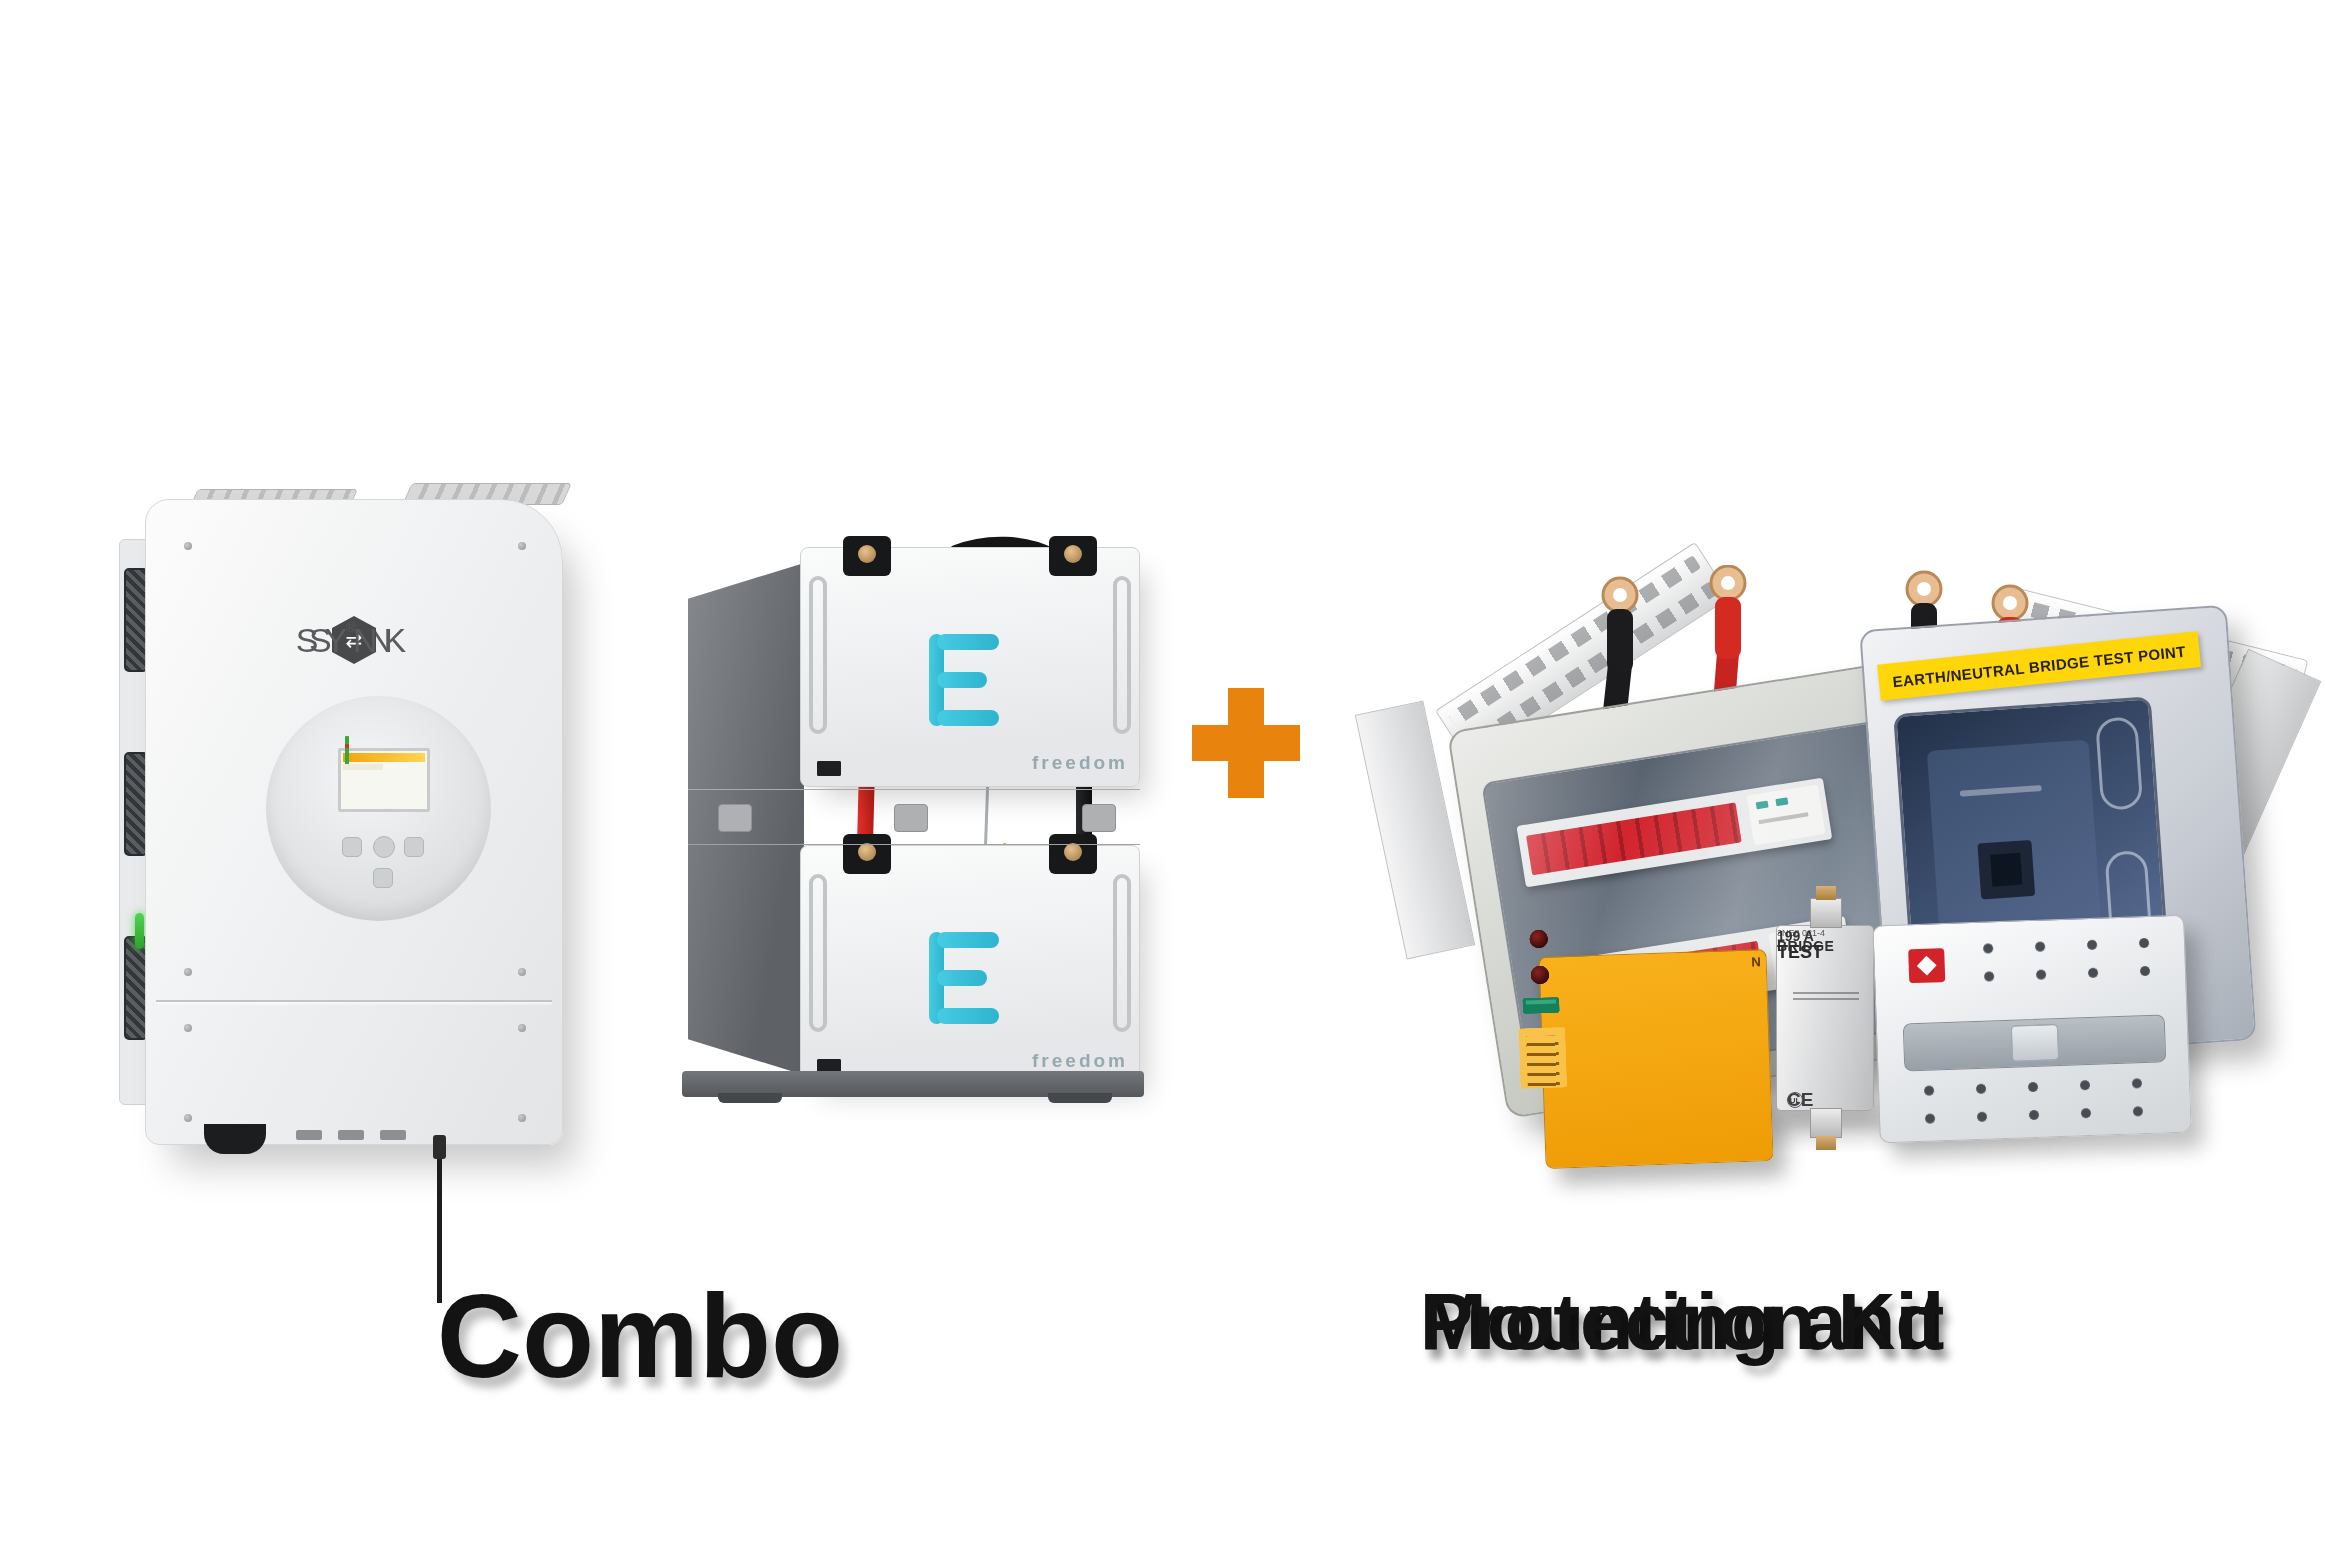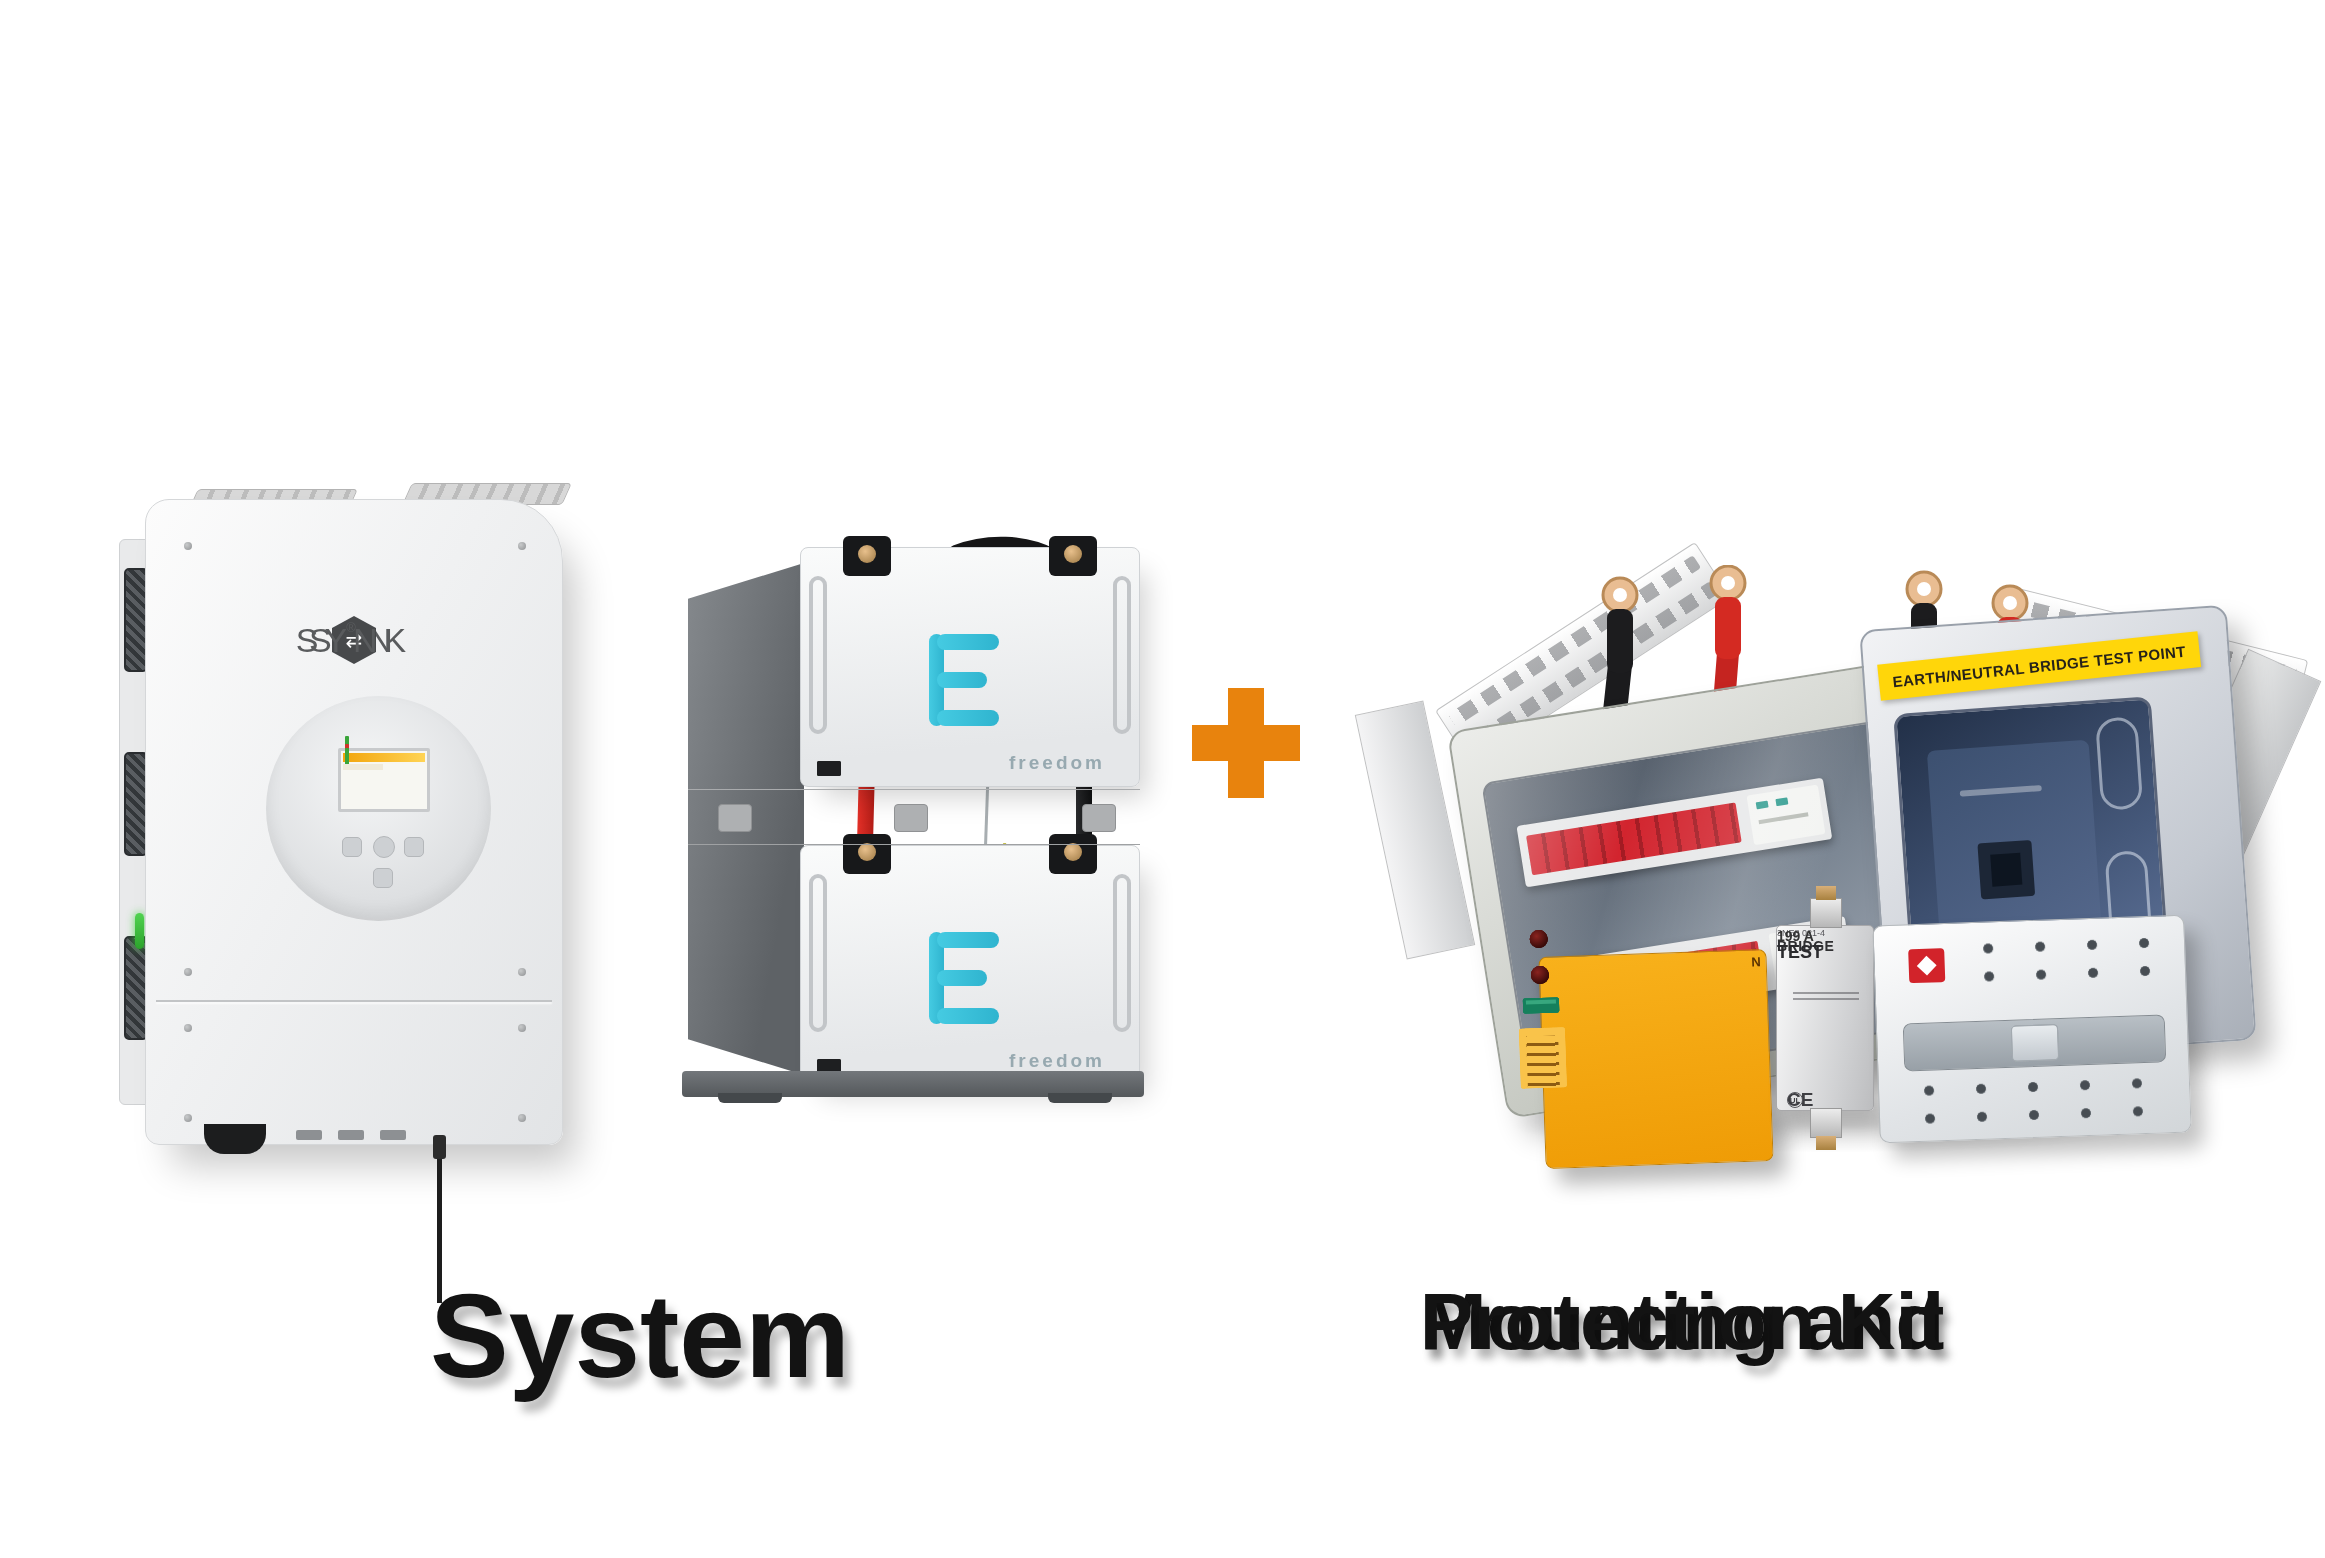--- a/index.html
+++ b/index.html
@@ -85,21 +85,21 @@
   .elogo i{background:linear-gradient(90deg,#45cbe2,#2fb4cf);border-radius:8px}
   .elogo .ev{left:0;top:4px;width:15px;height:92px}
   .elogo .e1{left:8px;top:4px;width:62px;height:16px}
   .elogo .e2{left:8px;top:42px;width:50px;height:16px}
   .elogo .e3{left:8px;top:80px;width:62px;height:16px}
   .bat-ports{left:16px;bottom:10px;display:flex;position:absolute;gap:6px;align-items:flex-end}
   .bat-ports i{position:static;display:block}
   .bp-led{width:7px;height:7px;border-radius:50%;background:#d2322a}
   .bp-grn{width:16px;height:9px;background:#3aa53a;border-radius:2px}
   .bp-jack{width:24px;height:15px;background:#1e1f21;border-radius:2px}
-  .bat-brand{right:34px;bottom:12px;font-size:19px;letter-spacing:3px;color:#97a9b0;font-weight:bold}
+  .bat-brand{right:11px;bottom:12px;font-size:19px;letter-spacing:3px;color:#97a9b0;font-weight:bold}
   .bat-band{left:0;top:246px;width:452px;height:56px;background:linear-gradient(#dcdddе,#dcdddf 0%,#bec0c2 100%);
             border-top:1px solid #a9abad;border-bottom:1px solid #9fa1a3}
   .bat-band i{top:14px;width:34px;height:28px;background:#aeb0b2;border:1px solid #909294;border-radius:4px}
   .bb1{left:30px}.bb2{left:206px}.bb3{left:394px}
   .bat-cable{border-radius:8px}
   .bat-cable.red{left:172px;top:34px;width:16px;height:304px;background:linear-gradient(90deg,#e33028,#b31d17);transform:rotate(1.5deg)}
   .bat-cable.blk{left:388px;top:28px;width:16px;height:310px;background:linear-gradient(90deg,#2a2b2d,#0f1011)}
   .bat-wire{left:300px;top:64px;width:3px;height:250px;background:#a8aeb1;transform:rotate(2deg)}
   .bat-wire.y{left:312px;top:300px;height:180px;background:#c6bf4e}
   .bat-base{left:-6px;top:528px;width:462px;height:26px;background:linear-gradient(#73777b,#54585b);border-radius:4px}
@@ -533,19 +533,19 @@
       <div class="brk-toggle">
         <i></i>
           <i></i>
           <i></i>
           <i></i>
       </div>
       <div class="brk-terms b"></div>
     </div>
   </div>
 
-  <div class="combo-label">System</div>
+  <div class="combo-label">Combo</div>
   <div class="kit-caption">
     <div>Mounting and</div>
     <div>Protection Kit</div>
   </div>
 
 </div>
 
 </body></html>

